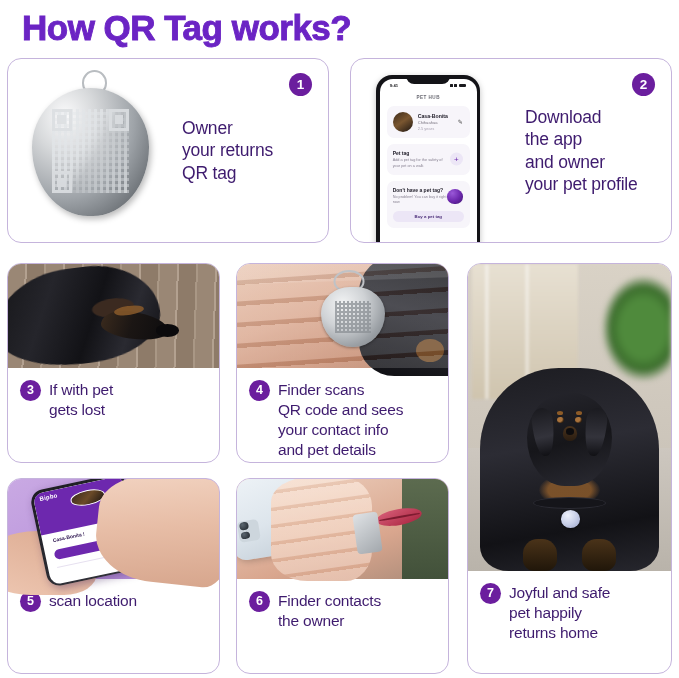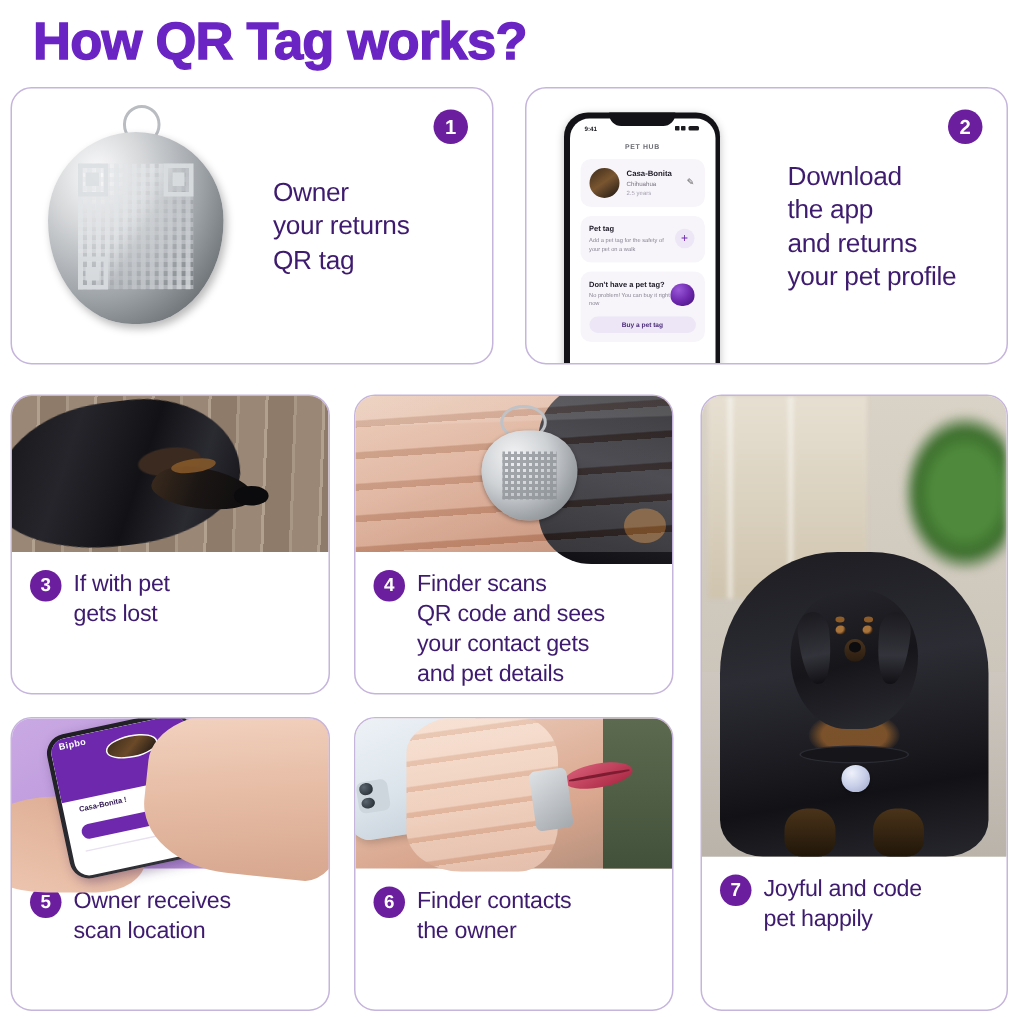--- a/index.html
+++ b/index.html
@@ -559,21 +559,21 @@
             <div class="pm-buybtn">Buy a pet tag</div>
           </div>
 
         </div>
       </div>
     </div>
     <div class="h-text">
       <div class="caption">
         <div>Download</div>
         <div>the app</div>
-        <div>and returns</div>
+        <div>and owner</div>
         <div>your pet profile</div>
       </div>
       <div class="badge corner">2</div>
     </div>
   </div>
 
   <div class="card c3">
     <div class="v-media">
       <div class="photo photo-deck"></div>
       <div class="deck-dog"></div>
@@ -597,21 +597,21 @@
       <div class="hand-tan"></div>
       <div class="hand-fingers"></div>
       <div class="collar-ring"></div>
       <div class="silver-tag"></div>
     </div>
     <div class="v-text">
       <div class="badge">4</div>
       <div class="caption">
         <div>Finder scans</div>
         <div>QR code and sees</div>
-        <div>your contact gets</div>
+        <div>your contact info</div>
         <div>and pet details</div>
       </div>
     </div>
   </div>
 
   <div class="card c7">
     <div class="v-media">
       <div class="photo photo-couch"></div>
       <div class="couch-window"></div>
       <div class="couch-plant"></div>
@@ -630,22 +630,23 @@
           <div class="dog7-eye l"></div>
           <div class="dog7-eye r"></div>
           <div class="dog7-muzzle"></div>
           <div class="dog7-nose"></div>
         </div>
       </div>
     </div>
     <div class="v-text">
       <div class="badge">7</div>
       <div class="caption">
-        <div>Joyful and code</div>
+        <div>Joyful and safe</div>
         <div>pet happily</div>
+        <div>returns home</div>
       </div>
     </div>
   </div>
 
   <div class="card c5">
     <div class="v-media">
       <div class="photo photo-lavender"></div>
       <div class="lav-hand2"></div>
       <div class="lav-phone">
         <div class="lav-screen">
@@ -657,21 +658,20 @@
           <div class="lav-sub"></div>
           <div class="lav-btn"></div>
           <div class="lav-row"></div>
         </div>
       </div>
       <div class="lav-hand"></div>
     </div>
     <div class="v-text">
       <div class="badge">5</div>
       <div class="caption">
-        <div>Owner receives</div>
         <div>scan location</div>
       </div>
     </div>
   </div>
 
   <div class="card c6">
     <div class="v-media">
       <div class="photo photo-face"></div>
       <div class="face-bg-green"></div>
       <div class="face-lips"></div>

